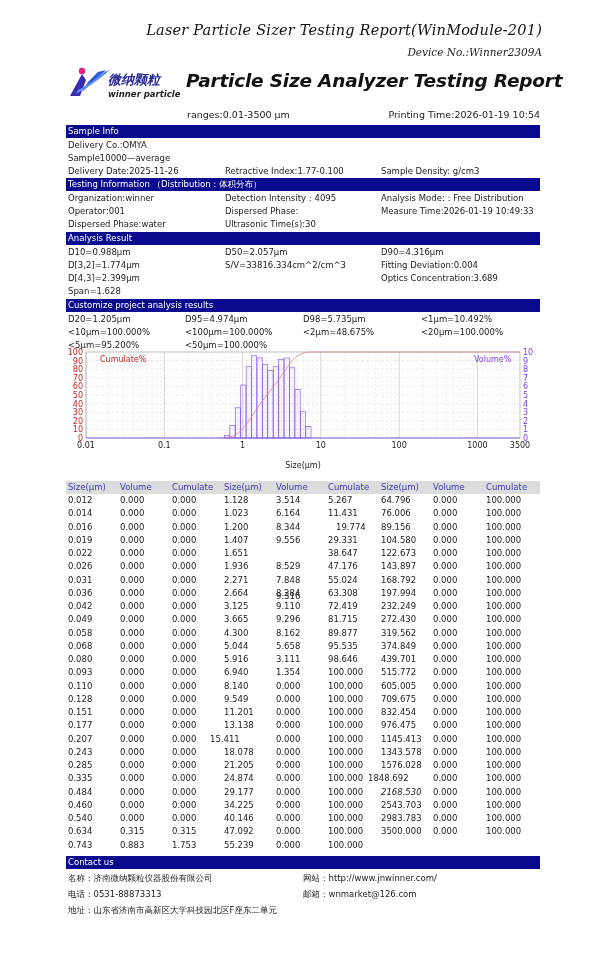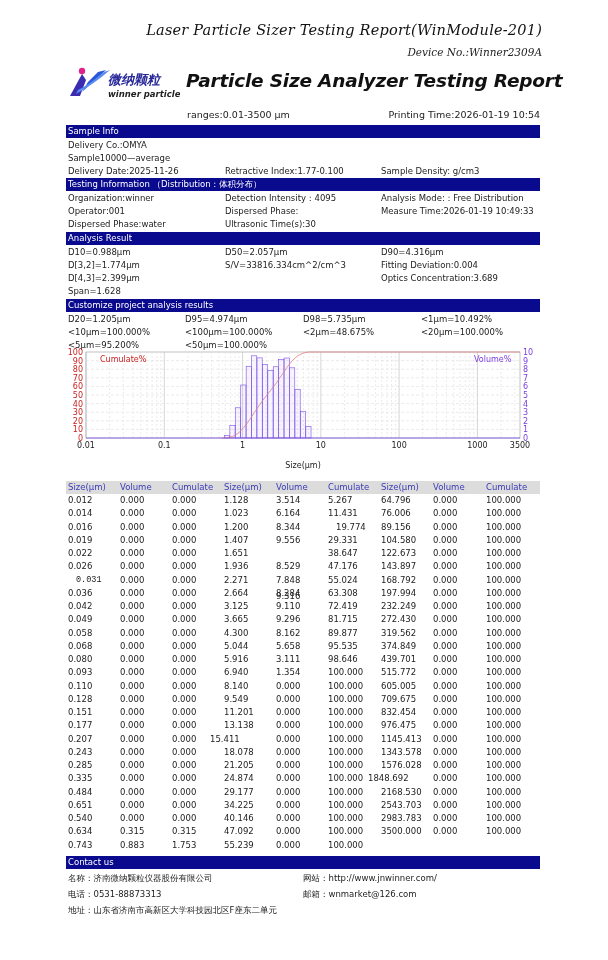--- a/index.html
+++ b/index.html
@@ -292,21 +292,21 @@
           <span style="left: 54px;">0.000</span>
           <span style="left: 106px;">0.000</span>
           <span style="left: 158px;">1.936</span>
           <span style="left: 210px;">8.529</span>
           <span style="left: 262px;">47.176</span>
           <span style="left: 315px;">143.897</span>
           <span style="left: 367px;">0.000</span>
           <span style="left: 420px;">100.000</span>
         </div>
         <div class="trow">
-          <span style="left: 10px; font-family: Liberation Mono, monospace;">0.031</span>
+          <span style="left: 2px;">0.031</span>
           <span style="left: 54px;">0.000</span>
           <span style="left: 106px;">0.000</span>
           <span style="left: 158px;">2.271</span>
           <span style="left: 210px;">7.848</span>
           <span style="left: 262px;">55.024</span>
           <span style="left: 315px;">168.792</span>
           <span style="left: 367px;">0.000</span>
           <span style="left: 420px;">100.000</span>
         </div>
         <div class="trow">
@@ -474,26 +474,26 @@
           <span style="left: 367px;">0.000</span>
           <span style="left: 420px;">100.000</span>
         </div>
         <div class="trow">
           <span style="left: 2px;">0.484</span>
           <span style="left: 54px;">0.000</span>
           <span style="left: 106px;">0.000</span>
           <span style="left: 158px;">29.177</span>
           <span style="left: 210px;">0.000</span>
           <span style="left: 262px;">100.000</span>
-          <span style="left: 315px;">2168.530</span>
-          <span style="left: 367px;">0.000</span>
-          <span style="left: 420px;">100.000</span>
-        </div>
-        <div class="trow">
-          <span style="left: 2px;">0.651</span>
+          <span style="left: 315px; font-style: italic;">2168.530</span>
+          <span style="left: 367px;">0.000</span>
+          <span style="left: 420px;">100.000</span>
+        </div>
+        <div class="trow">
+          <span style="left: 2px;">0.460</span>
           <span style="left: 54px;">0.000</span>
           <span style="left: 106px;">0.000</span>
           <span style="left: 158px;">34.225</span>
           <span style="left: 210px;">0.000</span>
           <span style="left: 262px;">100.000</span>
           <span style="left: 315px;">2543.703</span>
           <span style="left: 367px;">0.000</span>
           <span style="left: 420px;">100.000</span>
         </div>
         <div class="trow">

